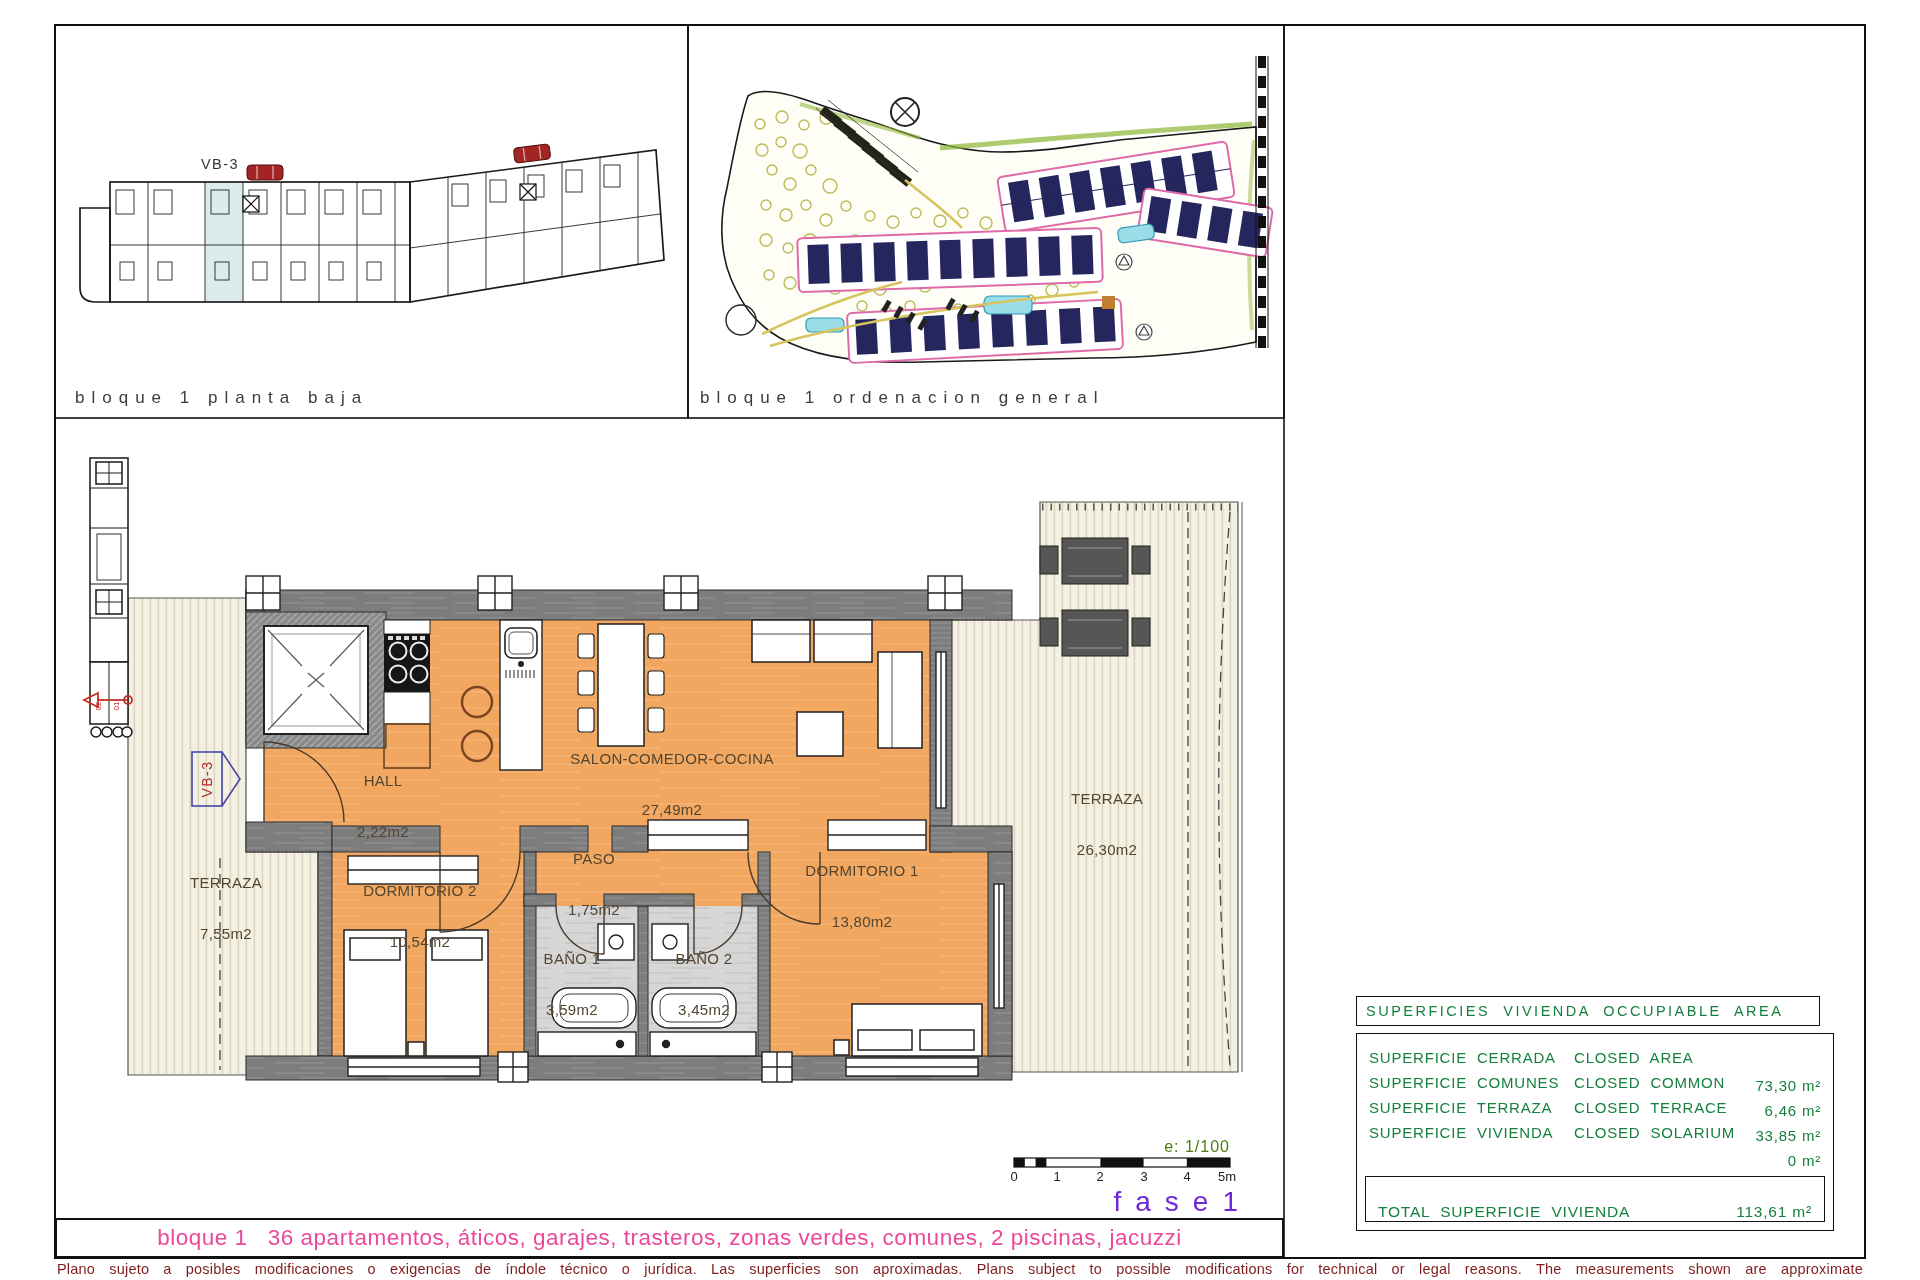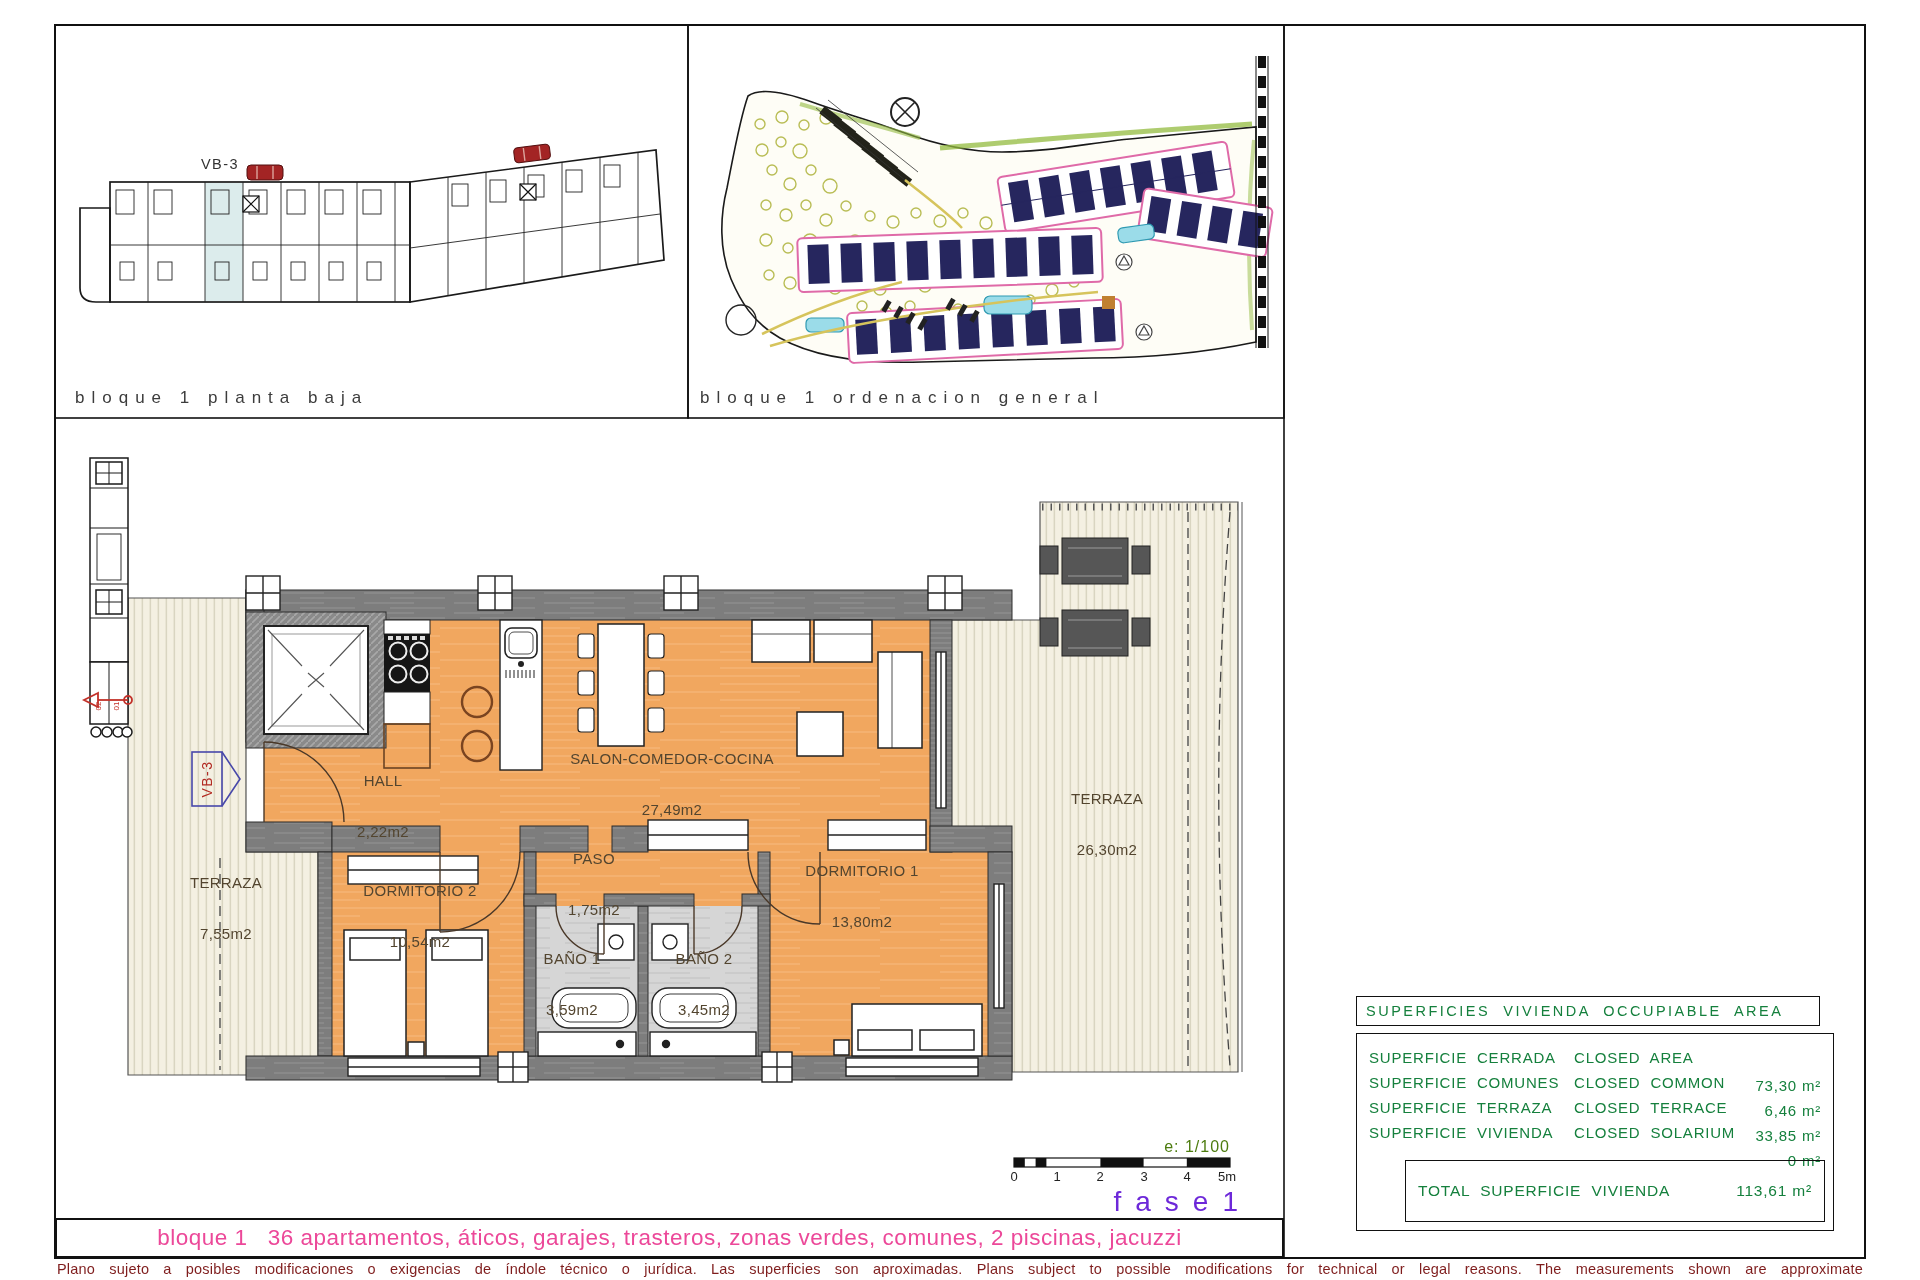--- a/index.html
+++ b/index.html
@@ -19,22 +19,22 @@
   .phase{font-size:28px;letter-spacing:14px;color:#6d28d9;transform:translateX(-100%);white-space:pre;}
   .tbl{position:absolute;left:1356px;top:996px;width:480px;color:#15803d;}
   .tbl-header{border:1.6px solid #111;width:464px;height:30px;line-height:29px;
       padding-left:9px;box-sizing:border-box;font-size:14.5px;letter-spacing:2.5px;white-space:pre;background:#fff;}
   .tbl-main{border:1.6px solid #111;margin-top:7px;width:478px;height:198px;
       box-sizing:border-box;position:relative;padding-top:11px;background:#fff;}
   .tbl-row{display:grid;grid-template-columns:205px 175px 1fr;height:25px;line-height:25px;
       padding:0 12px;font-size:15px;letter-spacing:.8px;white-space:pre;}
   .tbl-row .val{text-align:right;margin-top:28px;}
   .tbl-total{position:absolute;left:8px;right:8px;bottom:8px;height:44px;border:1.6px solid #111;
-      display:flex;justify-content:space-between;align-items:center;padding:8px 12px;
-      font-size:15.5px;letter-spacing:.8px;white-space:pre;margin-left:40px;}
+      display:flex;justify-content:space-between;align-items:flex-end;padding:0 12px;
+      font-size:15.5px;letter-spacing:.8px;white-space:pre;}
   .footer-caption{position:absolute;left:55px;top:1218px;width:1229px;height:40px;
       border:2px solid #111;box-sizing:border-box;text-align:center;line-height:36px;
       font-size:22.5px;letter-spacing:.5px;color:#ec4899;white-space:pre;}
   .disclaimer{position:absolute;left:57px;top:1261px;width:1806px;font-size:14.5px;
       color:#7f1d1d;text-align:justify;text-align-last:justify;letter-spacing:.2px;}
 </style>
 </head>
 <body>
 
 <svg class="abs" style="left:0;top:0" width="1920" height="1280" viewBox="0 0 1920 1280">

